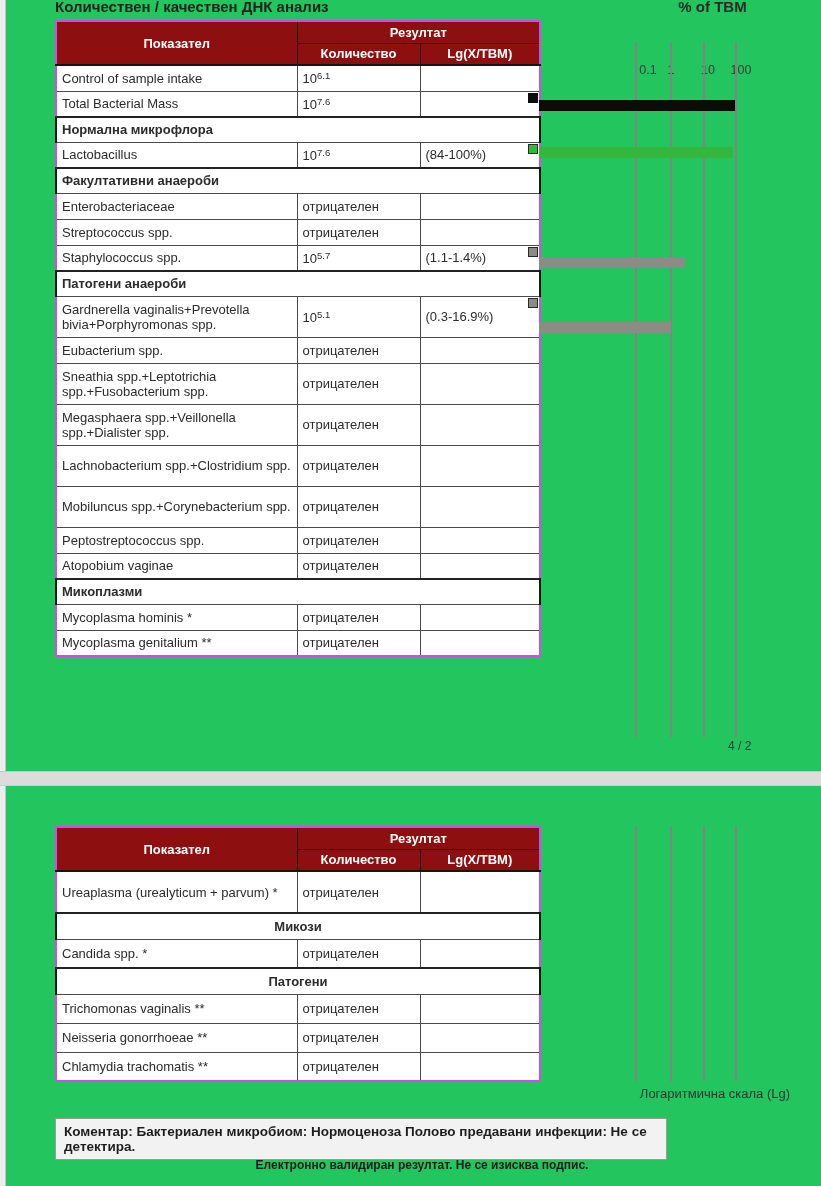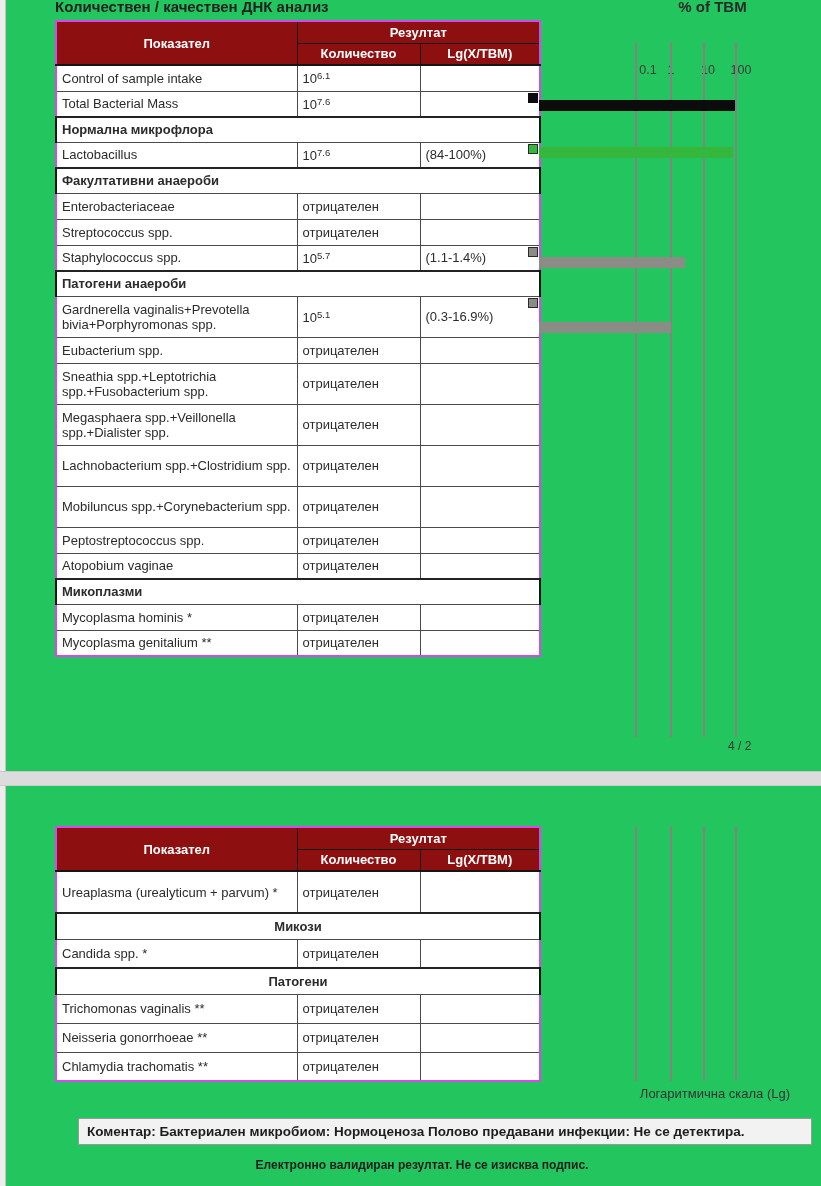--- a/index.html
+++ b/index.html
@@ -46,23 +46,23 @@
 
   .page-number { position:absolute; left:728px; top:739px; font-size:12px; color:#333; }
 
   .separator { position:absolute; left:0; top:771px; width:821px; height:15px;
                background:#dcdcdc; box-shadow:inset 0 1px 0 #c6c6c6, inset 0 -1px 0 #cfcfcf;
                z-index:4; }
 
   .scale-note { position:absolute; left:500px; top:1086px; width:290px; text-align:right;
                 font-size:13px; color:#333; }
 
-  .comment-box { position:absolute; left:55px; top:1118px; width:734px;
+  .comment-box { position:absolute; left:55px; top:1118px; width:612px;
                  border:1px solid #9a9a9a; background:#f2f2f2; padding:5px 8px;
-                 font-size:13.5px; font-weight:bold; color:#1d1d1d;margin-left:23px; }
+                 font-size:13.5px; font-weight:bold; color:#1d1d1d; }
 
   .validation { position:absolute; left:55px; top:1158px; width:734px; text-align:center;
                 font-size:12px; font-weight:bold; color:#1d1d1d; }
 </style>
 </head>
 <body>
 
 <div class="screen">
 
   <div class="left-strip"></div>

